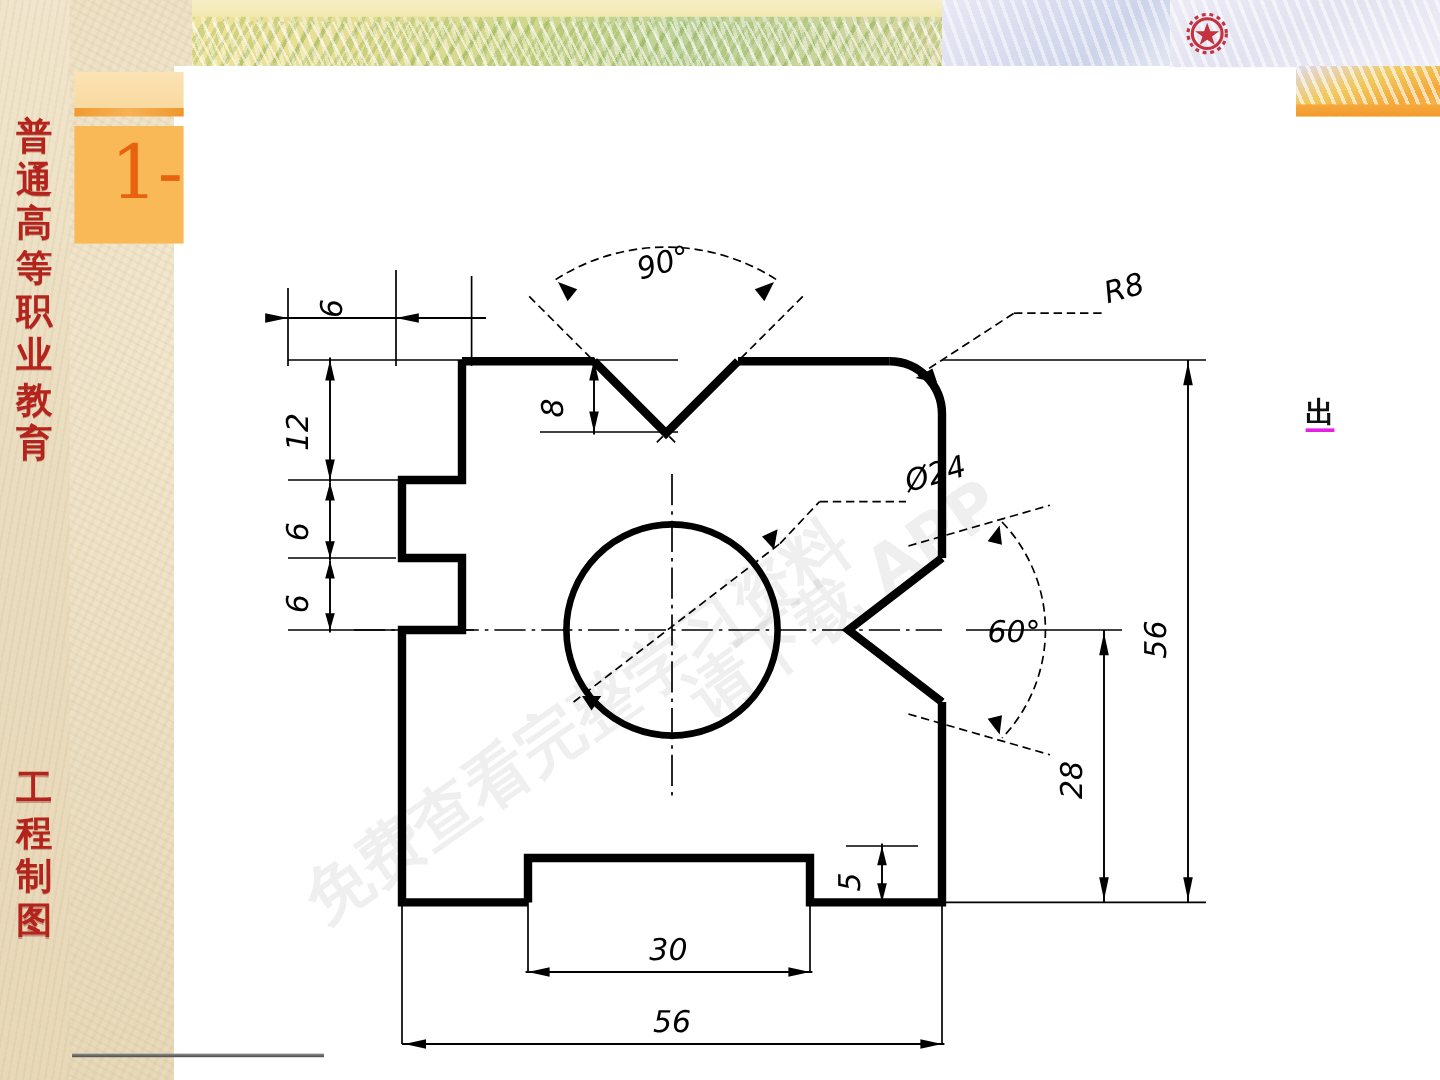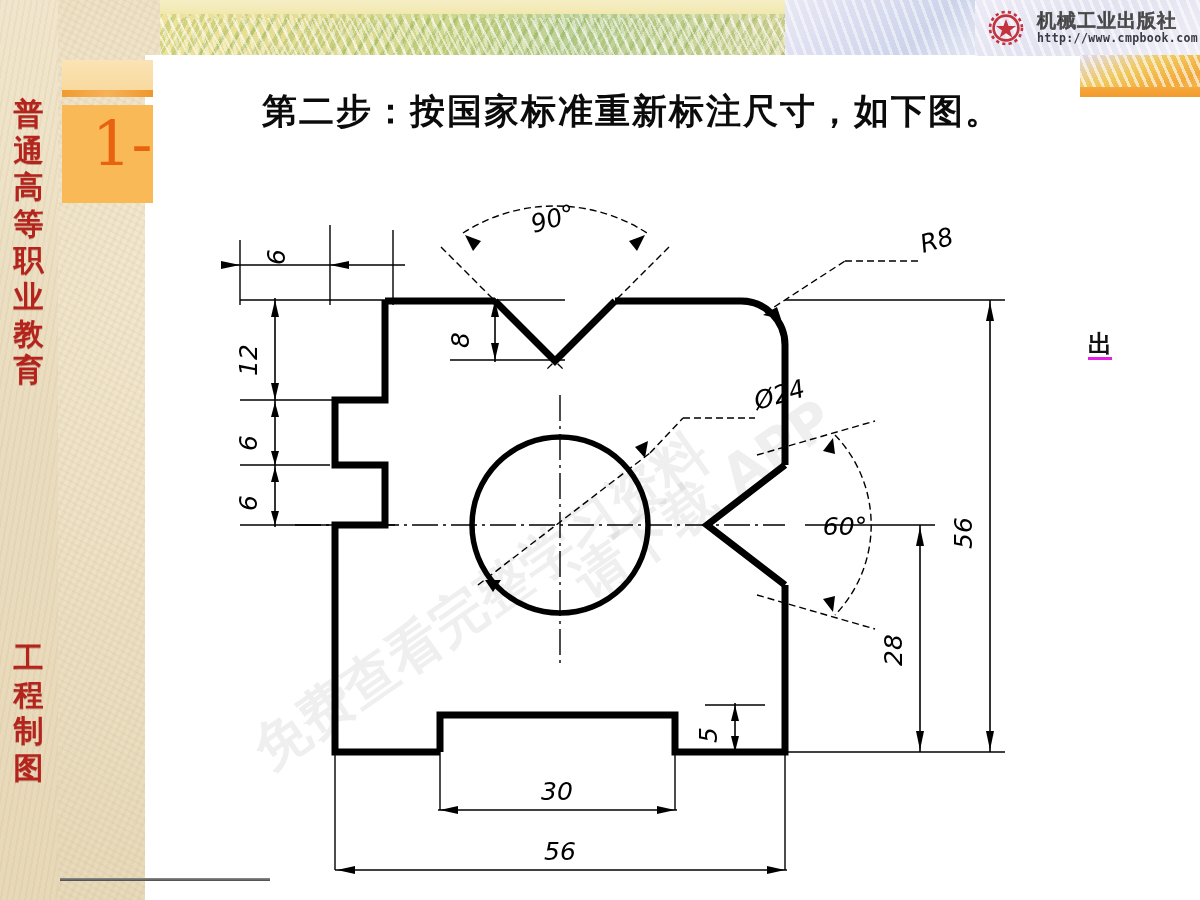--- a/index.html
+++ b/index.html
@@ -184,34 +184,29 @@
   <div class="logo-box">
     <div class="logo-gear">
       <svg width="46" height="46" viewBox="0 0 46 46">
         <g fill="none" stroke="#c4323f" stroke-width="2.6">
           <circle cx="23" cy="23" r="16" stroke-dasharray="3.2 3.2"></circle>
           <circle cx="23" cy="23" r="12.4"></circle>
         </g>
         <polygon points="23,14 25.6,21 33,21 27,25.4 29.3,32.5 23,28.2 16.7,32.5 19,25.4 13,21 20.4,21" fill="#c4323f"></polygon>
       </svg>
     </div>
-    <div class="logo-text">
-      <div class="logo-cn">机械工业出版社</div>
-      <div class="logo-url">http://www.cmpbook.com</div>
-    </div>
   </div>
 
   <div class="corner-deco"></div>
 
   <div class="tab-pale"></div>
   <div class="tab-orange">
     <div class="tab-label">1-4</div>
   </div>
 
-  <div class="heading">第二步：按国家标准重新标注尺寸，如下图。</div>
 
   <div class="wm">
     <div class="wm-line" id="wm1" style="left:10px;top:470px;font-size:54px;transform:rotate(-35deg);">免费查看完整学习资料</div>
     <div class="wm-line" id="wm2" style="left:330px;top:300px;font-size:54px;transform:rotate(-35deg);">请下载 APP</div>
   </div>
 
   <svg id="drawing" width="1055" height="845" viewBox="0 0 1055 845">
     <g stroke="#000" fill="none" stroke-linecap="butt">
 
       <g stroke-width="1.4">

